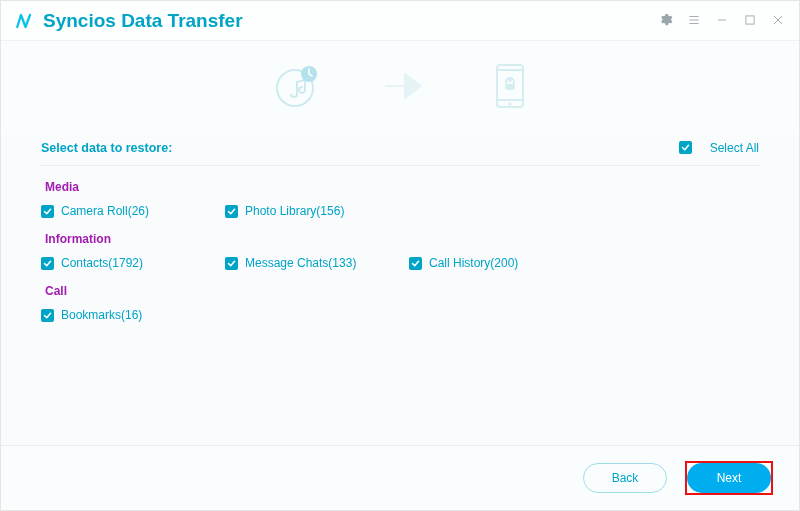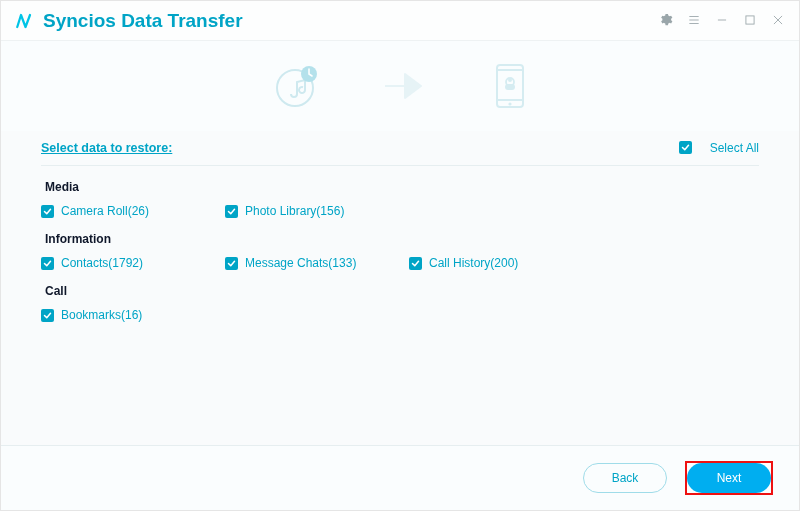--- a/index.html
+++ b/index.html
@@ -63,30 +63,29 @@
     display:flex;
     align-items: center;
     border-bottom: 1px solid #e6eef0;
     padding-bottom: 10px;
     margin-bottom: 10px;
   }
   .heading {
     color: #00a4c6;
     font-weight: 600;
     font-size: 12.5px;
-    text-decoration: underline;
   }
   .selectall {
     display:flex; align-items:flex-start; gap:18px;
     color:#00a4c6; font-size:12px;
   }
   .group-label {
     font-size: 12px;
     font-weight: 600;
-    color:#0f172a;
+    color:#a21caf;
     margin: 14px 0 10px 4px;
   }
   .row {
     display:flex;
     gap: 4px;
     margin-bottom: 6px;
   }
   .cell {
     flex: 0 0 180px;
     display:flex;

